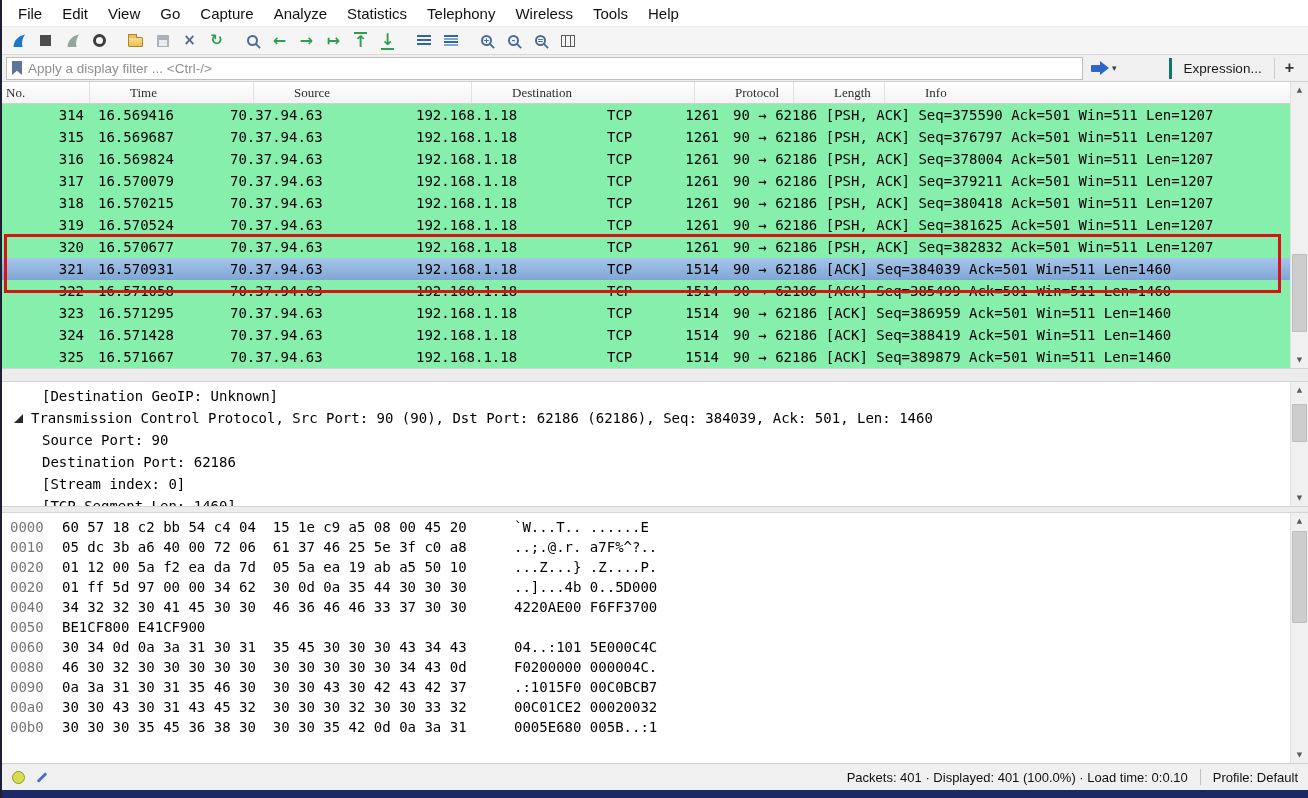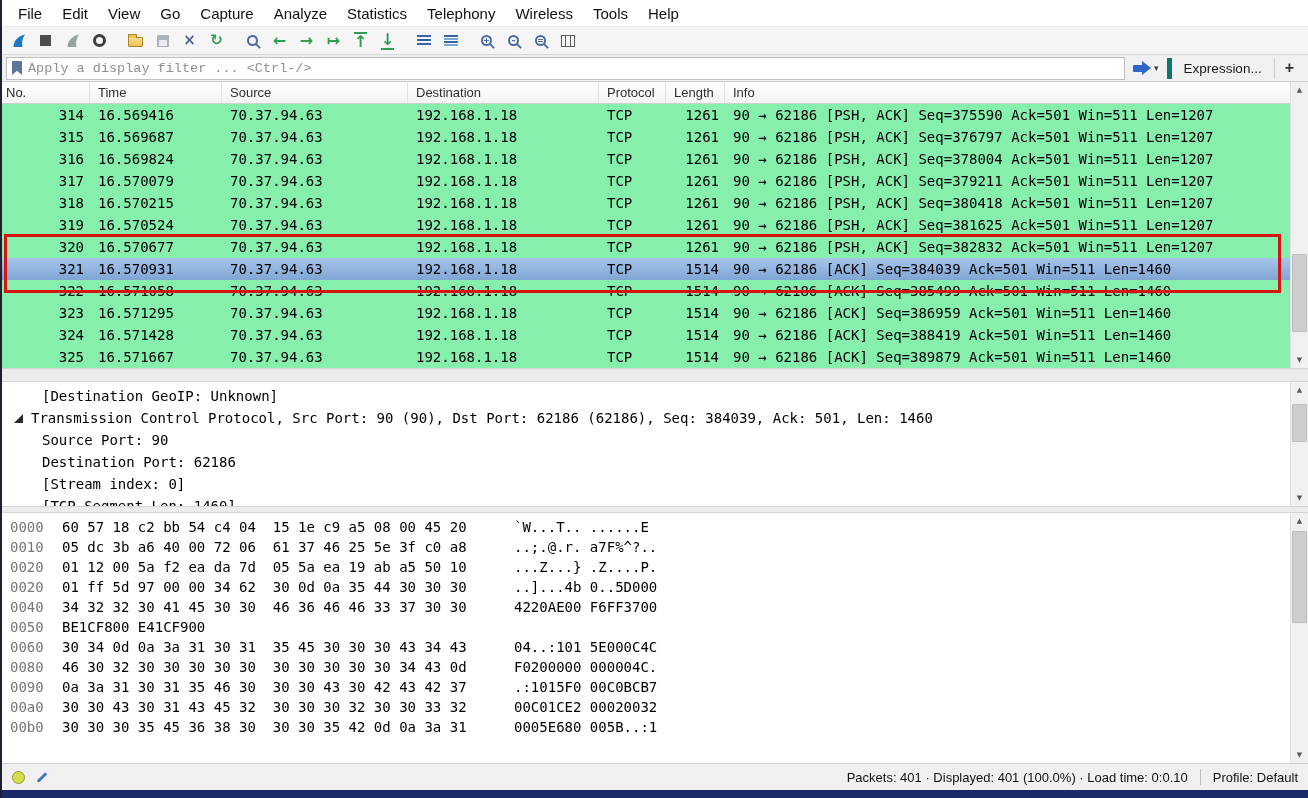--- a/index.html
+++ b/index.html
@@ -32,28 +32,28 @@
   .mag::after { content:""; position:absolute; width:6px; height:2px; background:#4a6a9d; right:-5px; bottom:-3px; transform:rotate(45deg); }
   .mag .mg { position:absolute; top:-2px; left:0; width:7px; text-align:center; font:bold 9px "DejaVu Sans Mono", monospace; color:#4a6a9d; }
   .bars { width:14px; height:12px; background:repeating-linear-gradient(#3465a4 0 2px, transparent 2px 4px); }
   .bars-c { width:14px; height:12px; background:repeating-linear-gradient(#3465a4 0 2px, #fff 2px 3px, #79a7d8 3px 5px, #fff 5px 6px); }
   .grid-i { width:14px; height:12px; border:1px solid #5a5a5a; background:linear-gradient(90deg, transparent 0 3px, #5a5a5a 3px 4px, transparent 4px 8px, #5a5a5a 8px 9px, transparent 9px); }
 
   
   .filterbar { position:absolute; top:55px; left:0; right:0; height:27px; background:#f0f0f0; border-bottom:1px solid #cfcfcf; display:flex; align-items:center; padding:2px 4px; }
   .filter-input-wrap { flex:1; height:23px; background:#fff; border:1px solid #bdbdbd; display:flex; align-items:center; padding:0 5px; gap:6px; }
   .bookmark { width:10px; height:14px; background:#5d7599; clip-path:polygon(0 0,100% 0,100% 100%,50% 70%,0 100%); flex:0 0 auto; }
-  .filter-input { flex:1; border:none; outline:none; background:transparent; font-size:13.5px; color:#a16207; font-family:Liberation Mono, monospace; }
+  .filter-input { flex:1; border:none; outline:none; background:transparent; font-size:13.5px; color:#a16207; font-family:Liberation Sans, sans-serif; }
   .filter-input::placeholder { color:#8f8f8f; }
   .apply-wrap { display:flex; align-items:center; gap:3px; padding:0 8px; }
   .apply-arrow { display:flex; align-items:center; }
   .apply-arrow .tail { width:9px; height:7px; background:#2f66cc; border-radius:1px 0 0 1px; }
   .apply-arrow .head { width:0; height:0; border-top:7px solid transparent; border-bottom:7px solid transparent; border-left:9px solid #2f66cc; }
   .caret { font-family:"DejaVu Sans",sans-serif; font-size:9px; color:#3c3c3c; }
-  .expression-btn { border-left:5px solid #0f766e; padding:0 12px; height:21px; display:flex; align-items:center; font-size:13.5px; color:#1a1a1a; }
+  .expression-btn { border-left:3px solid #0f766e; padding:0 12px; height:21px; display:flex; align-items:center; font-size:13.5px; color:#1a1a1a;margin-left:44px; }
   .add-btn { border-left:1px solid #cfcfcf; padding:0 10px; height:21px; display:flex; align-items:center; font-size:16px; font-weight:bold; color:#333; }
 
   
   .mono { font-family:"DejaVu Sans Mono", monospace; }
   .packet-pane { position:absolute; top:82px; left:0; right:0; height:286px; background:#fff; }
   .phead { position:absolute; top:0; left:0; right:18px; height:22px; background:linear-gradient(#ffffff,#f3f3f3); border-bottom:1px solid #cfcfcf; display:flex; font-size:13px; color:#2e2e2e; align-items:center; }
   .hcell { height:100%; display:flex; align-items:center; border-right:1px solid #e2e2e2; padding-left:8px; }
   .phead .c-no { width:88px; padding-left:4px; }
   .phead .c-len { text-align:left; }
   .prows { position:absolute; top:22px; left:0; right:18px; bottom:0; overflow:hidden; }
@@ -223,21 +223,21 @@
           <span class="tail"></span>
           <span class="head"></span>
         </span>
       <span class="caret">▾</span>
     </div>
     <div class="expression-btn">Expression...</div>
     <div class="add-btn">+</div>
   </div>
 
   <div class="packet-pane mono">
-    <div class="phead" style="font-family:Liberation Sans, sans-serif;">
+    <div class="phead" style="font-family:Liberation Serif, serif;gap:32px;">
       <span class="hcell c-no">No.</span>
       <span class="hcell c-time">Time</span>
       <span class="hcell c-src">Source</span>
       <span class="hcell c-dst">Destination</span>
       <span class="hcell c-proto">Protocol</span>
       <span class="hcell c-len">Length</span>
       <span class="hcell c-info" style="flex:1;border-right:none;">Info</span>
     </div>
     <div class="prows">
 

